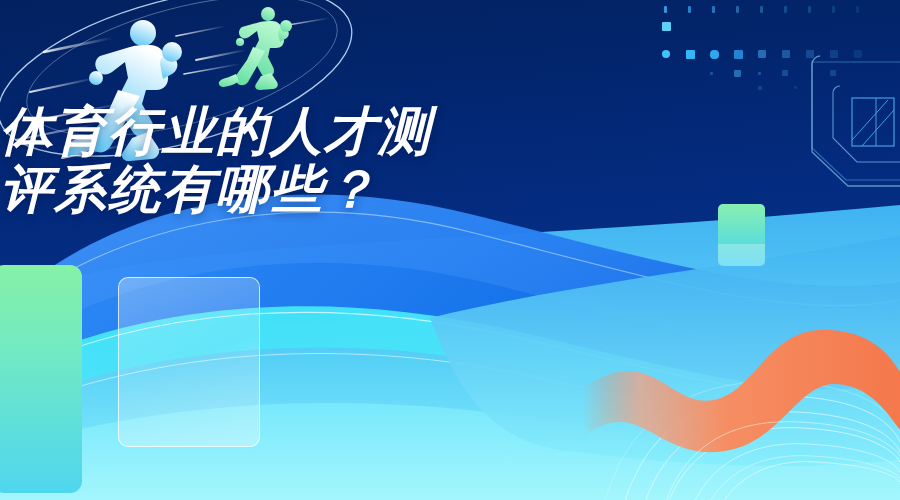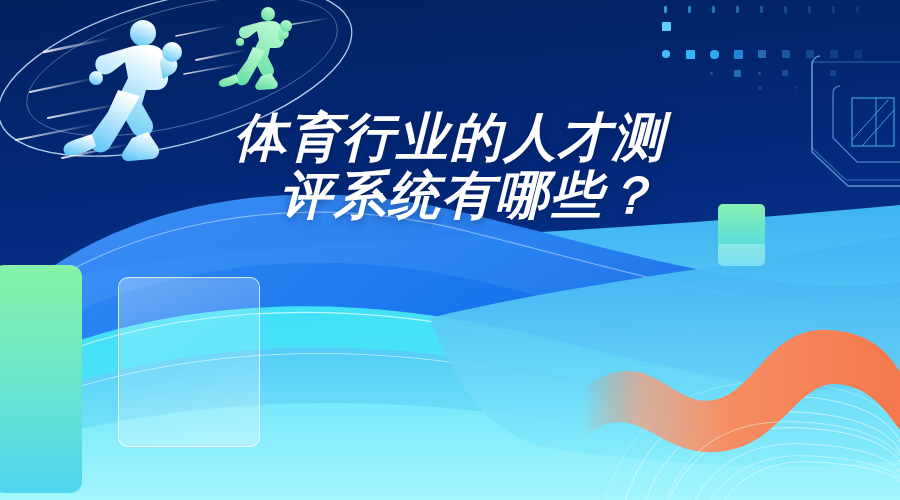--- a/index.html
+++ b/index.html
@@ -8,37 +8,37 @@
     width:900px;height:500px;
     overflow:hidden;
     font-family:"Liberation Sans","DejaVu Sans",sans-serif;
     background:linear-gradient(180deg,#03236e 0%,#032a7d 35%,#0b3f9e 60%,#1570e8 75%,#45c8f2 88%,#8df0fb 100%);
   }
   .layer{position:absolute;inset:0;}
   .layer svg{position:absolute;top:0;left:0;width:900px;height:500px;display:block;}
 
   
   #title-block{
-    position:absolute;left:0;right:0;top:108px;
-    text-align:center;z-index:40;
+    position:absolute;left:0;right:0;top:102px;
+    text-align:left;z-index:40;
     pointer-events:none;
   }
   .title-line{
     color:#ffffff;
     font-weight:bold;
     font-style:italic;
     font-size:52px;
     line-height:58px;
     letter-spacing:2px;
     text-shadow:0 2px 10px rgba(1,20,70,.45);
     font-family:"Liberation Sans","DejaVu Sans",sans-serif;
     white-space:nowrap;
   }
   .title-line.l1{ text-indent:0px; }
-  .title-line.l2{ text-indent:0px;padding-left:37px; }
+  .title-line.l2{ text-indent:0px; }
 
   
   .grad-card{position:absolute;border-radius:10px;z-index:20;}
   #card-left{
     left:-8px;top:265px;width:90px;height:228px;
     background:linear-gradient(180deg,#86f2a6 0%,#6fe8c6 42%,#4fd6ef 100%);
     border-radius:12px;
   }
   #card-small-right{
     left:718px;top:204px;width:47px;height:62px;

